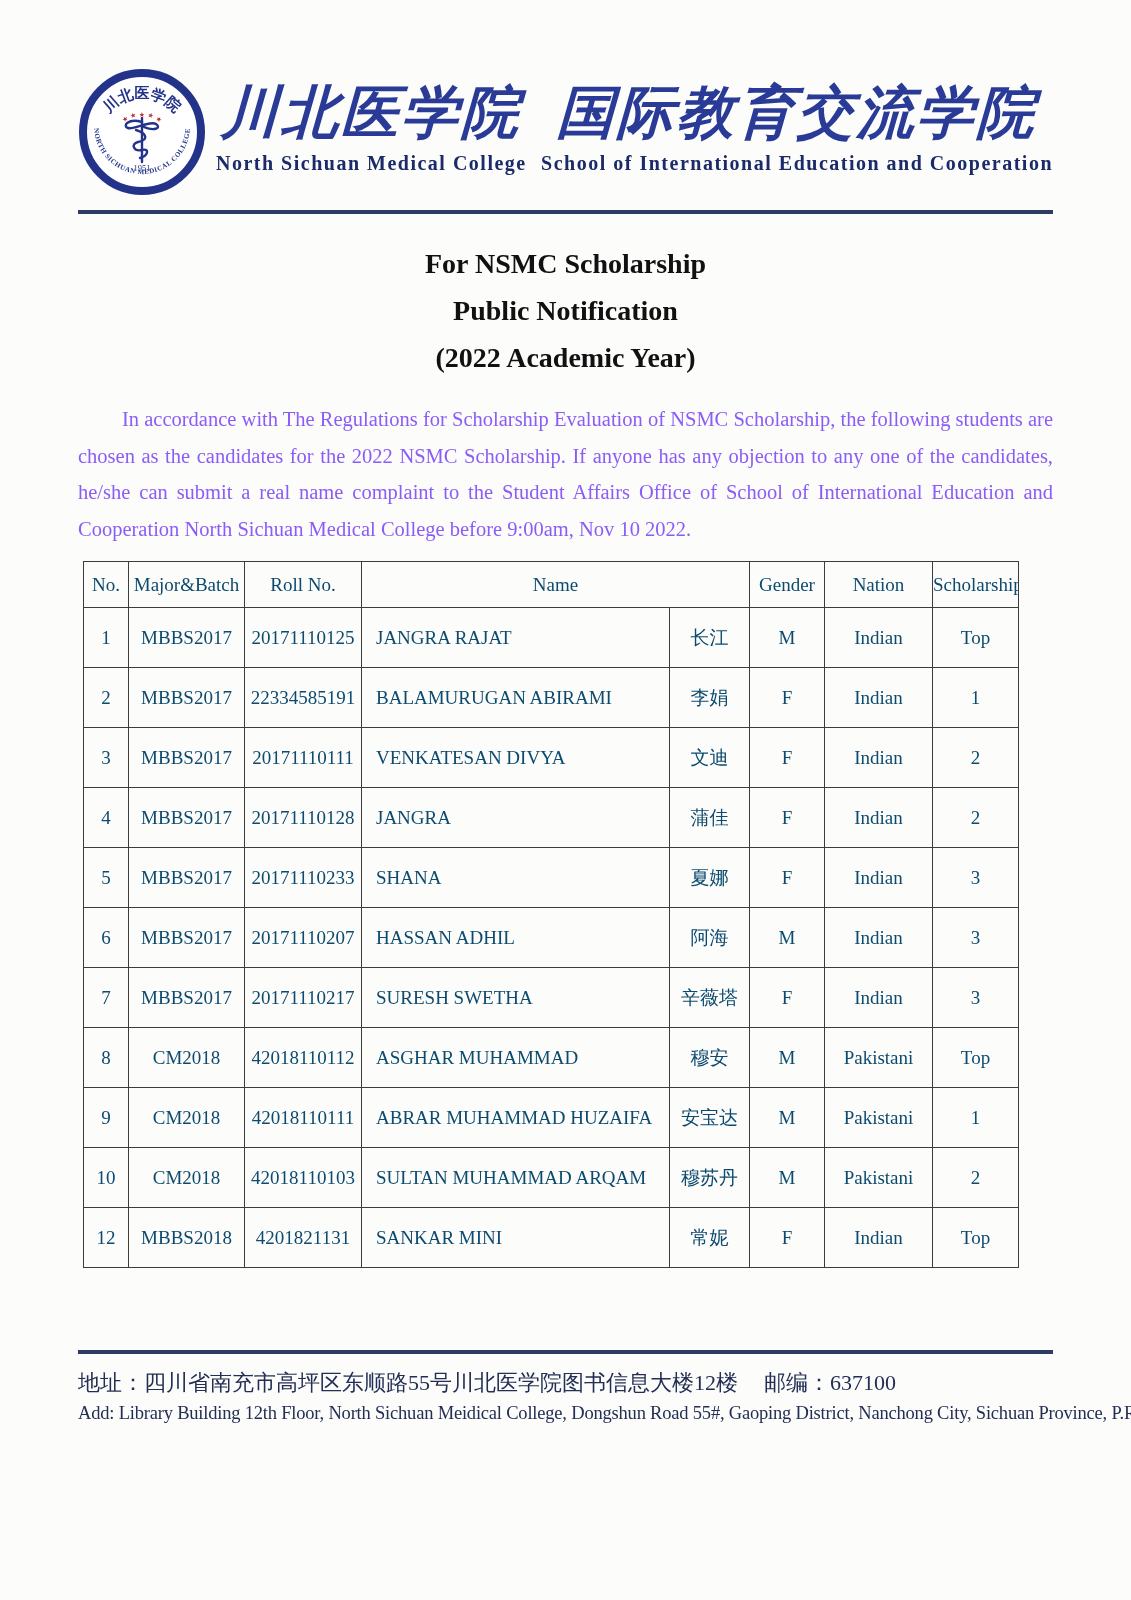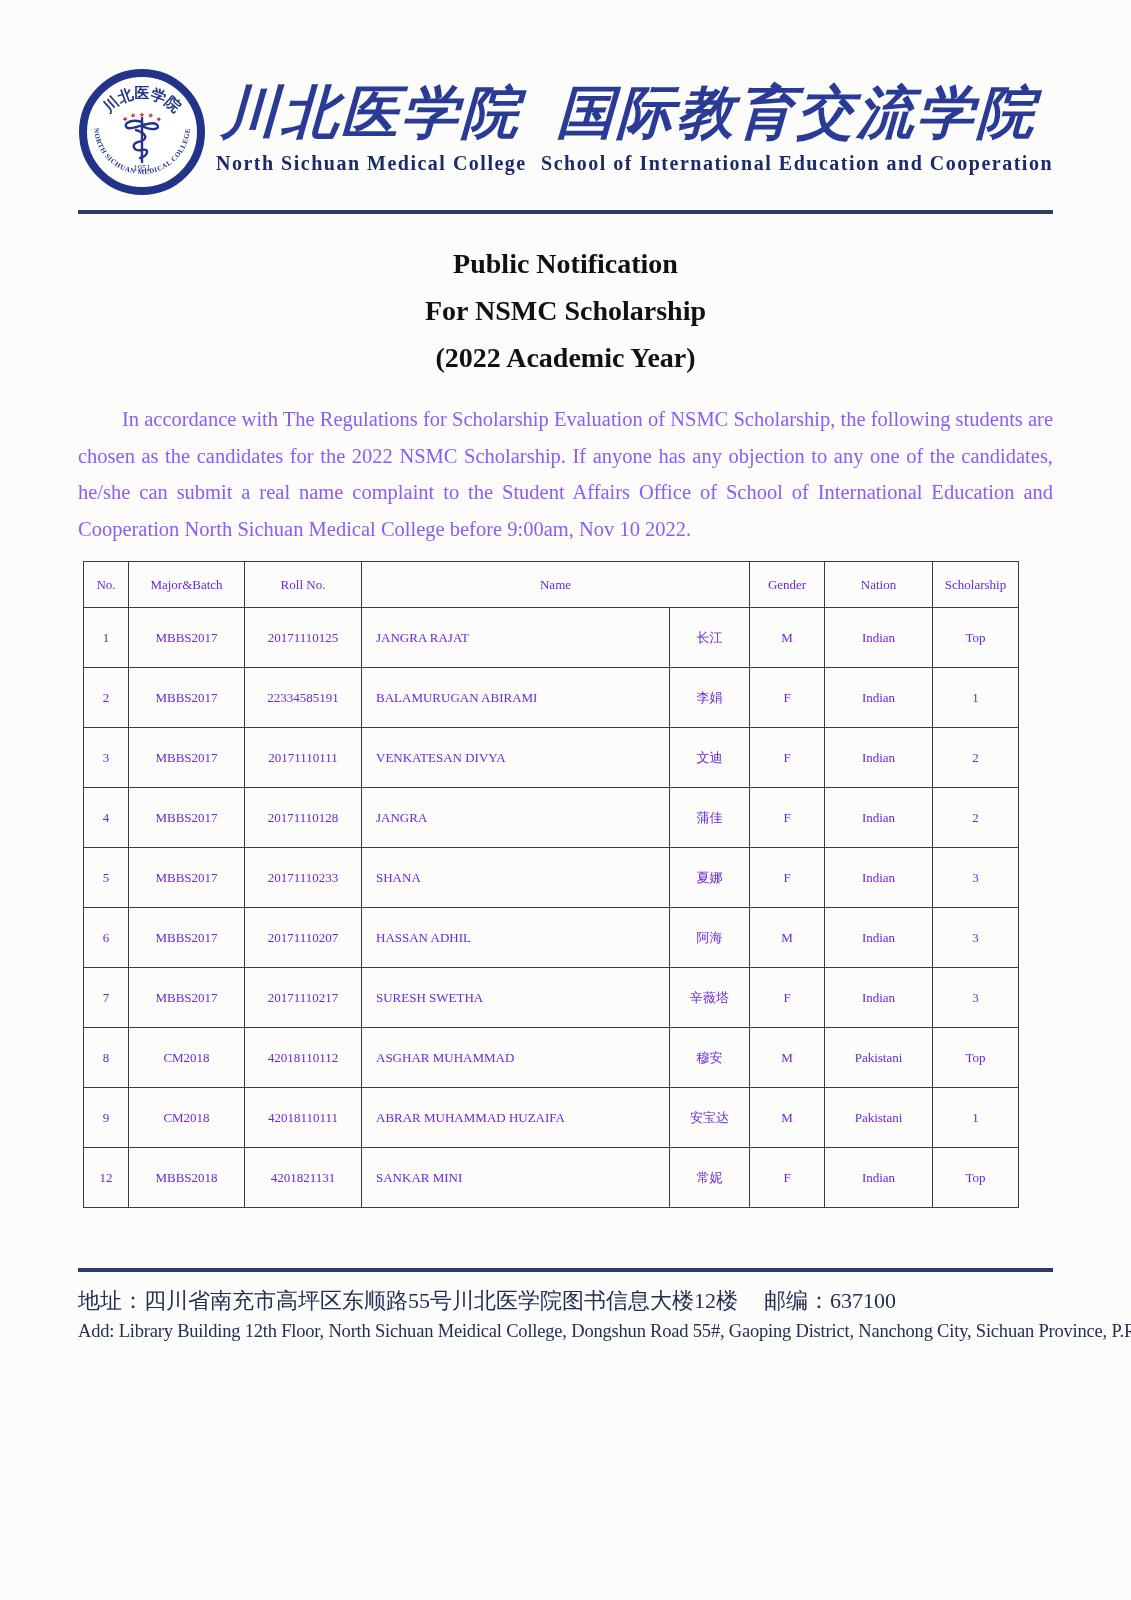--- a/index.html
+++ b/index.html
@@ -79,41 +79,41 @@
     color: #8b5cf6;
   }
 
   
   table.roster {
     margin-top: 14px;
     margin-left: 5px;
     width: 935px;
     border-collapse: collapse;
     table-layout: fixed;
-    font-size: 13px;
-    color: #6d28d9;
+    font-size: 19px;
+    color: #0c4a6e;
     padding-left: 32px;
   }
   table.roster th, table.roster td {
     border: 1.5px solid #3c3c3c;
     text-align: center;
     vertical-align: middle;
     font-weight: 400;
     overflow: hidden;
     white-space: nowrap;
   }
   table.roster thead tr { height: 46px; }
   table.roster tbody tr { height: 60px; }
   table.roster td.name-en {
     text-align: left;
     padding-left: 14px;
   }
 
   
-  .footer { margin-top: 60px; }
+  .footer { margin-top: 82px; }
   .footer-rule { height: 4px; background: #2e3b66; }
   .f-line { color: #232e54; white-space: nowrap; }
   .f-line1 { margin-top: 14px; font-size: 22px; }
   .f-line1 .gap { display: inline-block; width: 26px; }
   .f-line2 { margin-top: 5px; font-size: 18.5px; letter-spacing: -0.2px; }
   .f-line3 { margin-top: 7px; font-size: 22px; }
   .f-line3 .gap { display: inline-block; width: 60px; }
 </style>
 </head>
 <body>
@@ -155,22 +155,22 @@
         </div>
         <div class="org-group">
           <div class="cn">国际教育交流学院</div>
           <div class="en">School of International Education and Cooperation</div>
         </div>
       </div>
     </header>
     <div class="header-rule"></div>
 
     <div class="title-block">
+      <div>For NSMC Scholarship</div>
       <div>Public Notification</div>
-      <div>For NSMC Scholarship</div>
       <div>(2022 Academic Year)</div>
     </div>
 
     <p class="body-para">In accordance with The Regulations for Scholarship Evaluation of NSMC Scholarship, the following students are chosen as the candidates for the 2022 NSMC Scholarship. If anyone has any objection to any one of the candidates, he/she can submit a real name complaint to the Student Affairs Office of School of International Education and Cooperation North Sichuan Medical College before 9:00am, Nov 10 2022.</p>
 
     <table class="roster">
       <colgroup>
         <col style="width:45px">
           <col style="width:116px">
           <col style="width:117px">
@@ -276,20 +276,30 @@
     <td>9</td>
     <td>CM2018</td>
     <td>42018110111</td>
     <td class="name-en">ABRAR MUHAMMAD HUZAIFA</td>
     <td>安宝达</td>
     <td>M</td>
     <td>Pakistani</td>
     <td>1</td>
   </tr>
           <tr>
+    <td>10</td>
+    <td>CM2018</td>
+    <td>42018110103</td>
+    <td class="name-en">SULTAN MUHAMMAD ARQAM</td>
+    <td>穆苏丹</td>
+    <td>M</td>
+    <td>Pakistani</td>
+    <td>2</td>
+  </tr>
+          <tr>
     <td>12</td>
     <td>MBBS2018</td>
     <td>4201821131</td>
     <td class="name-en">SANKAR MINI</td>
     <td>常妮</td>
     <td>F</td>
     <td>Indian</td>
     <td>Top</td>
   </tr>
         </tbody>

